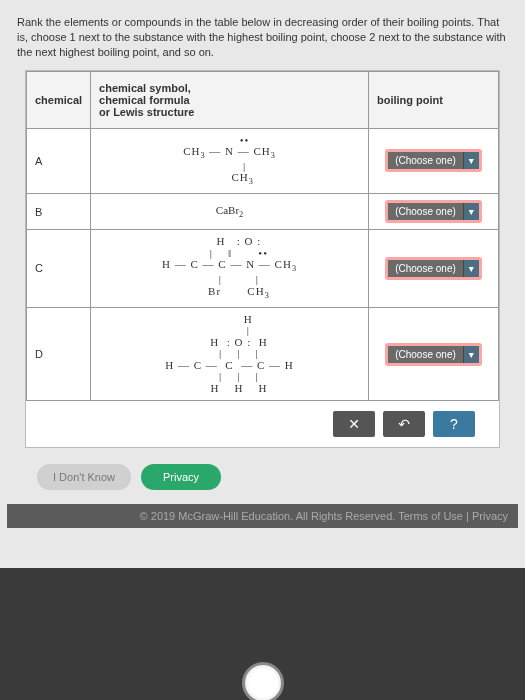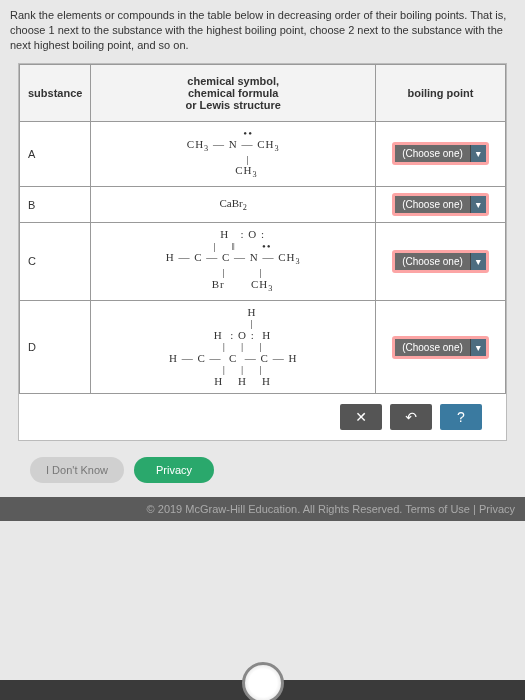--- a/index.html
+++ b/index.html
@@ -7,22 +7,22 @@
       font-family: Arial, sans-serif;
       background: #3a3a3a;
       width: 525px;
       height: 700px;
       overflow: hidden;
       position: relative;
     }
     .screen {
       background: #e8e8e8;
       width: 100%;
-      height: 680px;
-      padding: 0;
+      height: 568px;
+      padding: 7px;
     }
     .instructions {
       padding: 8px 10px 4px;
       font-size: 11px;
       color: #333;
       line-height: 1.35;
       background: #e8e8e8;
     }
     .content-box {
       background: #fff;
@@ -37,21 +37,21 @@
     table.main th, table.main td {
       border: 1px solid #999;
       padding: 6px 8px;
       font-size: 11px;
       color: #333;
       vertical-align: middle;
     }
     table.main th {
       background: #f3f3f3;
       font-weight: bold;
-      text-align: center;
+      text-align: left;
       padding: 10px 8px;
     }
     th.sub { text-align:left; }
     th.form { text-align:center; }
     th.bp { text-align:center; }
     td.sub { width: 50px; text-align:left; }
     td.form { text-align:center; font-family: 'Times New Roman', serif; font-size: 13px; }
     td.bp { width: 130px; text-align:center; }
     .choose-btn {
       display:inline-flex;
@@ -98,21 +98,21 @@
 </head>
 <body>
 
 <div class="screen">
   <div class="instructions">Rank the elements or compounds in the table below in decreasing order of their boiling points. That is, choose 1 next to the substance with the highest boiling point, choose 2 next to the substance with the next highest boiling point, and so on.</div>
 
   <div class="content-box">
     <table class="main">
       <tbody>
           <tr>
-        <th class="sub">substance</th>
+        <th class="sub">chemical</th>
         <th class="form" style="white-space:pre-line;">chemical symbol,
 chemical formula
 or Lewis structure</th>
         <th class="bp">boiling point</th>
       </tr>
 
       <tr>
         <td class="sub">A</td>
         <td class="form">
           <span class="lewis">        ••

